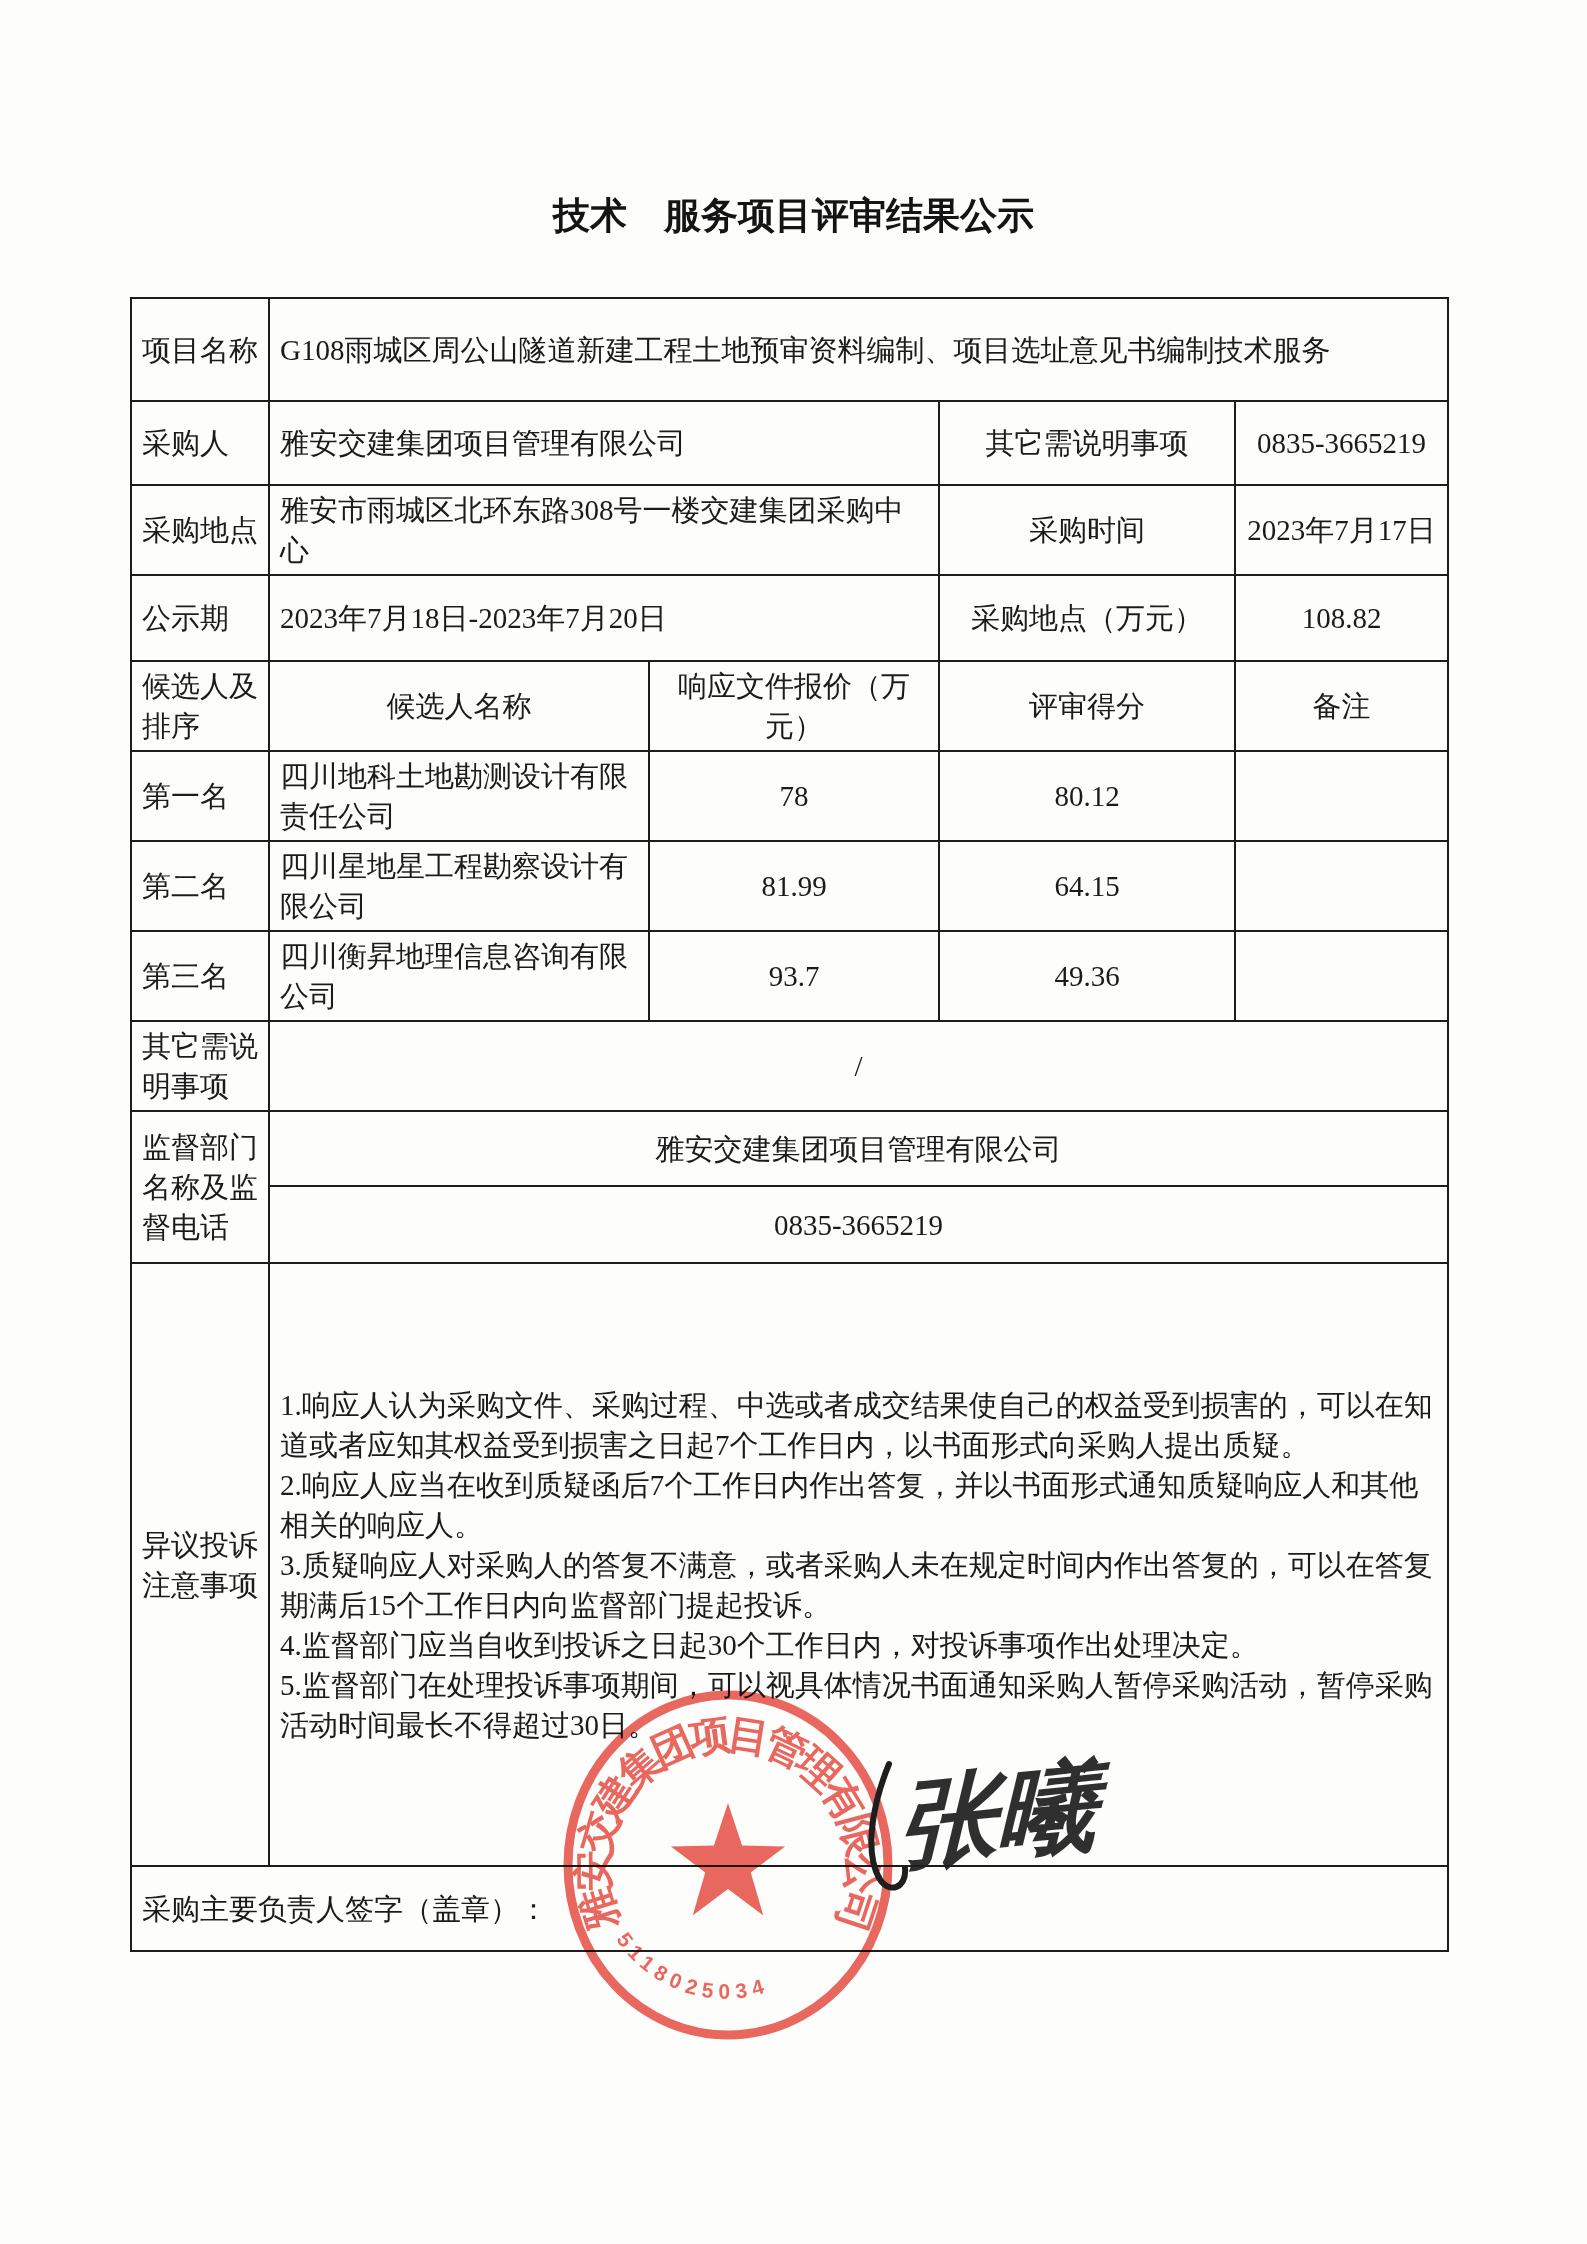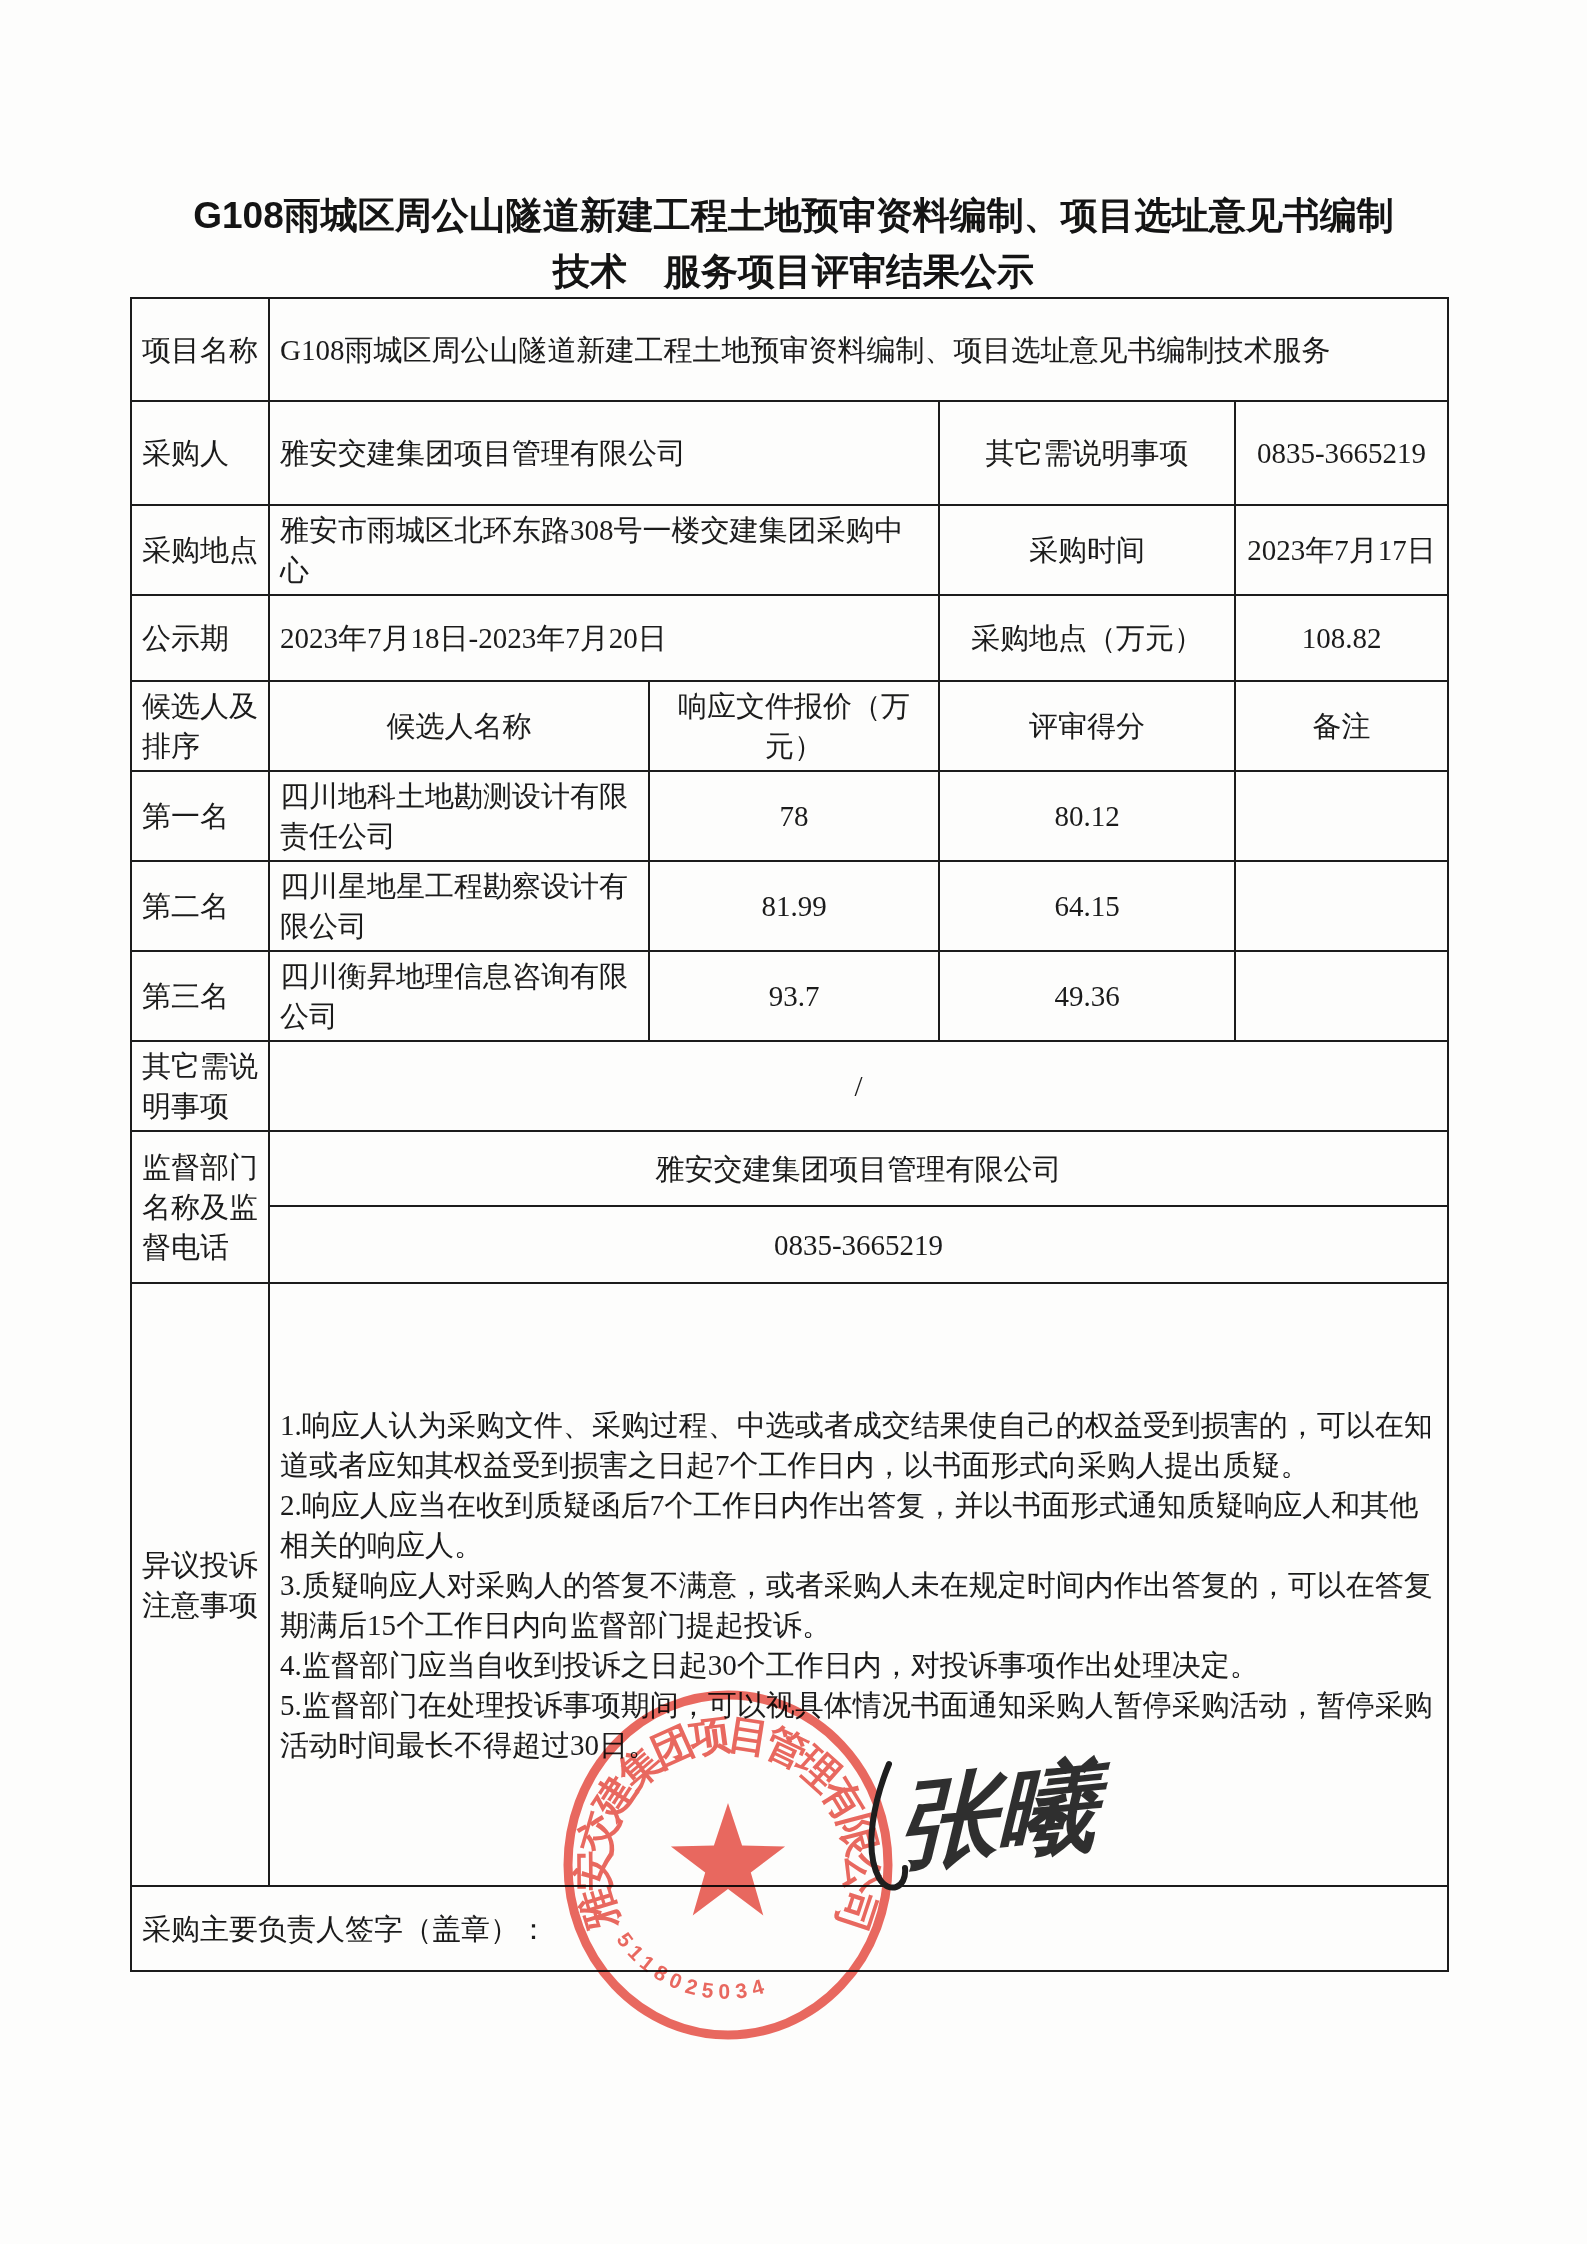--- a/index.html
+++ b/index.html
@@ -41,40 +41,39 @@
   }
   .sign-wrap {
     position:absolute; left:855px; top:1728px; width:320px; height:210px;
     pointer-events:none;
   }
 </style>
 </head>
 <body>
 
 <div class="page-title">
-  <div>G108雨城区周公山隧道新建工程土地预审资料编制、项目选址意见书编制</div>
   <div>技术　服务项目评审结果公示</div>
 </div>
 
 <table class="main">
   <colgroup>
     <col style="width:138px">
       <col style="width:380px">
       <col style="width:290px">
       <col style="width:296px">
       <col style="width:213px">
   </colgroup>
 
   <tbody>
       <tr style="height:103px">
     <td class="l">项目名称</td>
     <td class="l" colspan="4">G108雨城区周公山隧道新建工程土地预审资料编制、项目选址意见书编制技术服务</td>
   </tr>
 
-  <tr style="height:104px">
+  <tr style="height:84px">
     <td class="l">采购人</td>
     <td class="l" colspan="2">雅安交建集团项目管理有限公司</td>
     <td class="c">其它需说明事项</td>
     <td class="c">0835-3665219</td>
   </tr>
 
   <tr style="height:85px">
     <td class="l">采购地点</td>
     <td class="l addr" colspan="2">雅安市雨城区北环东路308号一楼交建集团采购中心</td>
     <td class="c">采购时间</td>

